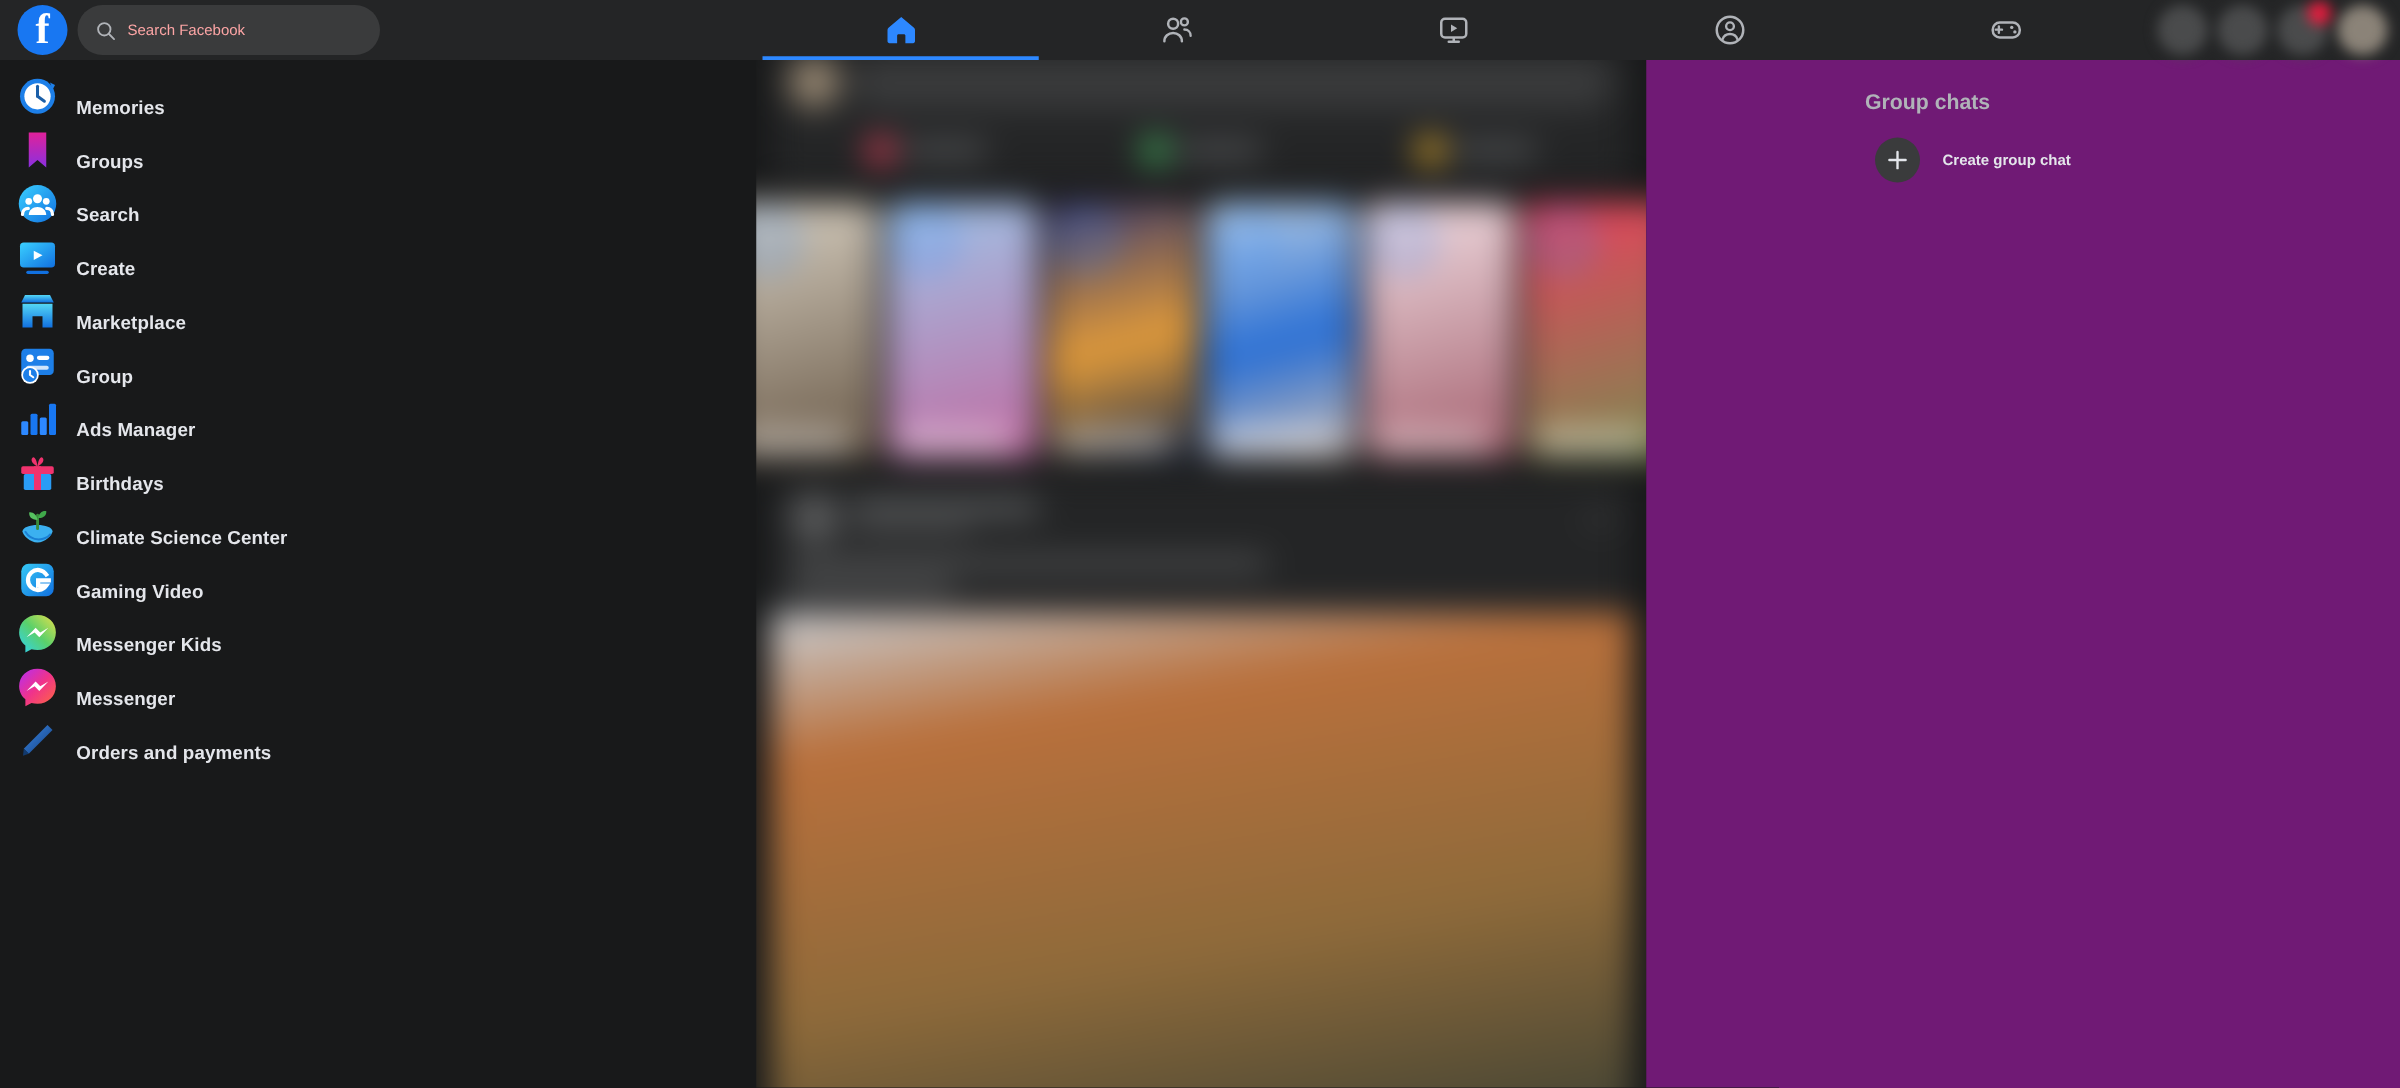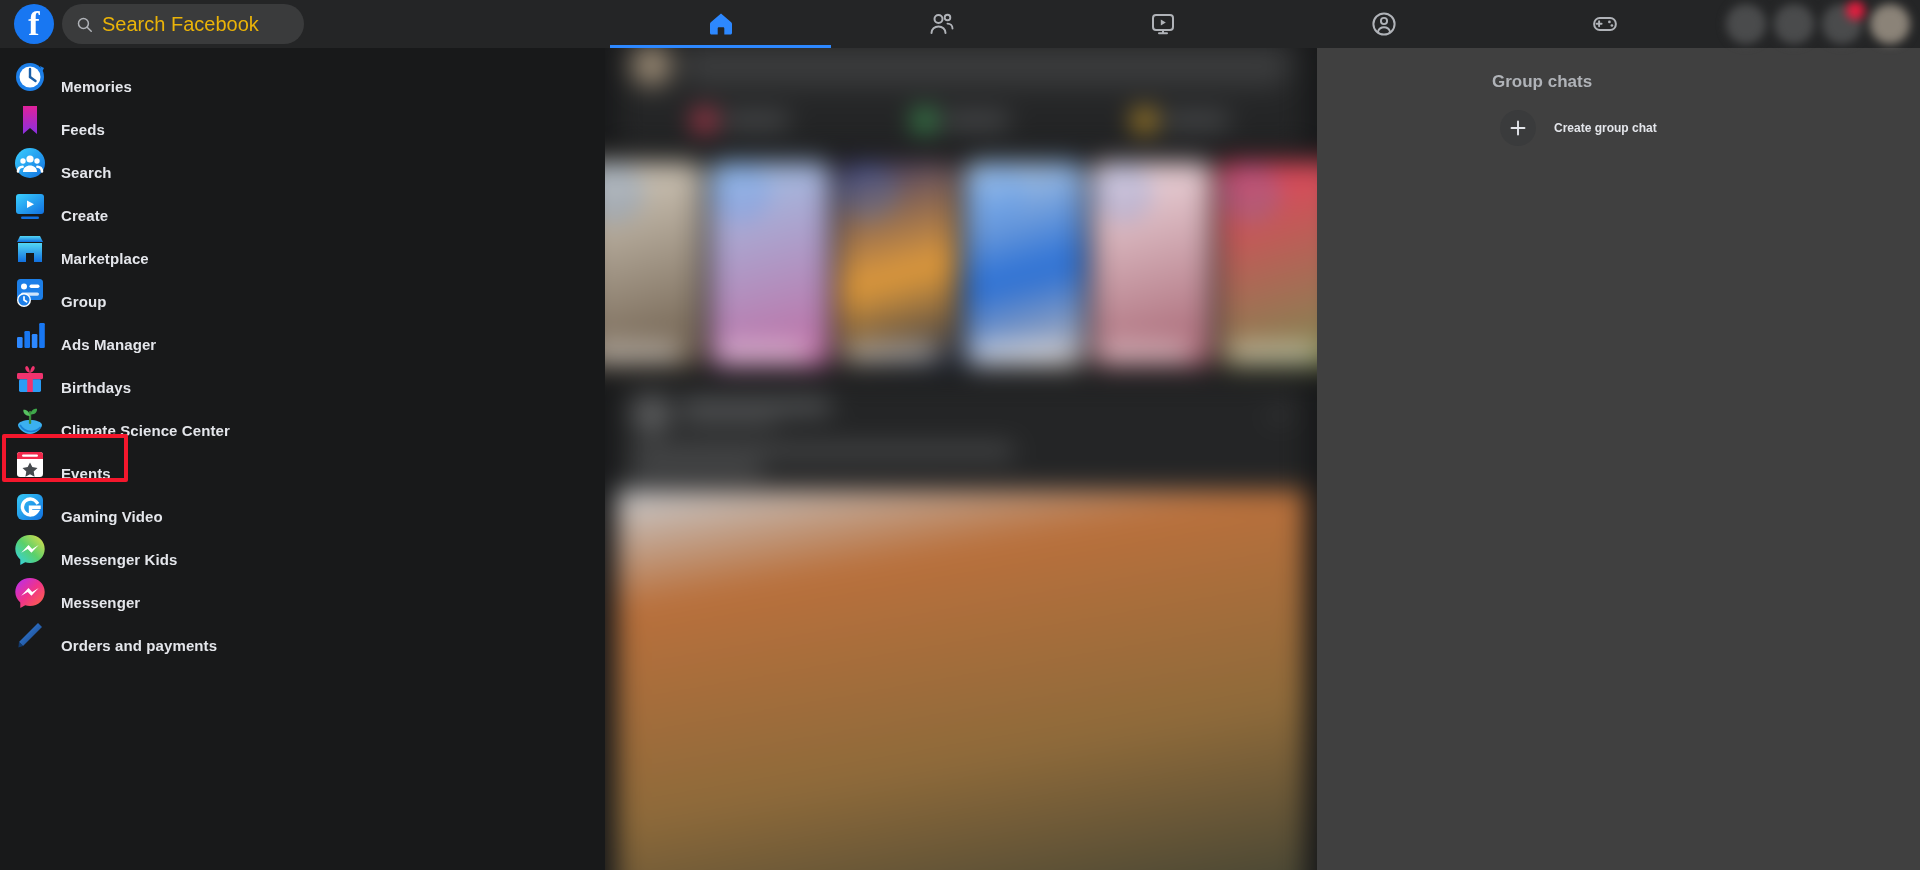--- a/index.html
+++ b/index.html
@@ -26,21 +26,21 @@
     position:absolute; left:0; right:0; top:-2px;
     text-align:center; color:#fff;
     font-family:"Liberation Serif", serif;
     font-weight:bold; font-size:34px; line-height:44px;
   }
   .searchbox{
     height:40px; width:242px; border-radius:20px;
     background:#3a3b3c; display:flex; align-items:center; gap:9px;
     padding:0 14px;
   }
-  .searchbox .s-text{ color:#eab308; font-size:20px; }
+  .searchbox .s-text{ color:#fca5a5; font-size:12px; }
 
   .tb-center{
     position:absolute; left:610px; top:0; width:1105px; height:48px;
     display:flex; align-items:stretch;
   }
   .navtab{
     flex:1 1 0; display:flex; align-items:center; justify-content:center;
     position:relative; cursor:pointer;
   }
   .navtab.active::after{
@@ -126,21 +126,21 @@
   .pc-l2{ width:96px; height:9px; border-radius:5px; background:#4a4b4c; margin-top:7px; }
   .pc-dots{ width:22px; height:6px; border-radius:3px; background:#4a4b4c; }
   .pc-body{ padding:11px 14px 10px 14px; }
   .pc-t1{ width:58%; height:10px; border-radius:5px; background:#5a5b5c; }
   .pc-t2{ width:20%; height:10px; border-radius:5px; background:#5a5b5c; margin-top:8px; }
   .pc-img{ height:430px; margin-top:6px; }
 
   
   .rightpanel{
     position:absolute; top:48px; right:0; width:603px; height:822px;
-    background:#404040; padding:16px 0 0 10px; z-index:30;
+    background:#701a75; padding:16px 0 0 10px; z-index:30;
   }
   .rp-title{
     color:#b0b3b8; font-size:17px; font-weight:bold;
     padding:8px 0 0 165px;
   }
   .rp-row{
     display:flex; align-items:center; gap:18px;
     margin:12px 0 0 157px; width:330px; height:48px;
     border-radius:8px; padding-left:16px; cursor:pointer;
   }
@@ -240,21 +240,21 @@
   <div class="side-item">
     <svg class="si-icon" viewBox="0 0 36 36">
       <defs>
           <linearGradient id="gSave" x1="0" y1="0" x2="0" y2="1">
         <stop offset="0" stop-color="#e0219a"></stop>
             <stop offset="1" stop-color="#8a30e0"></stop>
           </linearGradient>
         </defs>
       <path d="M11 4h14v28l-7-6-7 6z" fill="url(#gSave)"></path>
     </svg>
-    <span class="lbl">Feeds</span>
+    <span class="lbl">Groups</span>
   </div>
 
   <div class="side-item">
     <svg class="si-icon" viewBox="0 0 36 36">
       <defs>
           <linearGradient id="gGrp" x1="0" y1="0" x2="1" y2="1">
         <stop offset="0" stop-color="#3ad0ff"></stop>
             <stop offset="1" stop-color="#1170e0"></stop>
           </linearGradient>
         </defs>
@@ -336,30 +336,20 @@
     <svg class="si-icon" viewBox="0 0 36 36">
       <path d="M6 22c0-3 6-5 12-5s12 2 12 5-6 9-12 9S6 25 6 22z" fill="#3bb0f0"></path>
       <path d="M8 22c2.6 4.5 7 6.5 11 6.5 3.4 0 7-1.4 9.6-4.4" fill="none" stroke="#1a7fd4" stroke-width="1.6"></path>
       <rect x="16.9" y="8" width="2.3" height="13" rx="1.1" fill="#3a8c3c"></rect>
       <path d="M18 13c-5 0-7-3-6.6-6.2C14.6 6.4 17.6 9 18 13z" fill="#56c160"></path>
       <path d="M18.4 11.4c.6-4 3.6-6.2 6.6-5.6.4 3.2-2 6-6.6 5.6z" fill="#3fa84a"></path>
     </svg>
     <span class="lbl">Climate Science Center</span>
   </div>
 
-  <div class="side-item">
-    <svg class="si-icon" viewBox="0 0 36 36">
-      <rect x="5" y="6" width="26" height="25" rx="3.2" fill="#fff"></rect>
-      <path d="M5 9.2A3.2 3.2 0 0 1 8.2 6h19.6A3.2 3.2 0 0 1 31 9.2V13H5z" fill="#f0284a"></path>
-      <rect x="10" y="8.4" width="16" height="2.4" rx="1.2" fill="#fff"></rect>
-      <path d="M18 16.4l2.3 4.7 5.2.8-3.8 3.7.9 5.2-4.6-2.5-4.6 2.5.9-5.2-3.8-3.7 5.2-.8z" fill="#45494d"></path>
-    </svg>
-    <span class="lbl">Events</span>
-    <div class="highlight-box"></div>
-  </div>
 
 
   <div class="side-item">
     <svg class="si-icon" viewBox="0 0 36 36">
       <defs>
           <linearGradient id="gGmV" x1="0" y1="0" x2="1" y2="1">
         <stop offset="0" stop-color="#36c9f5"></stop>
             <stop offset="1" stop-color="#1170e0"></stop>
           </linearGradient>
         </defs>

